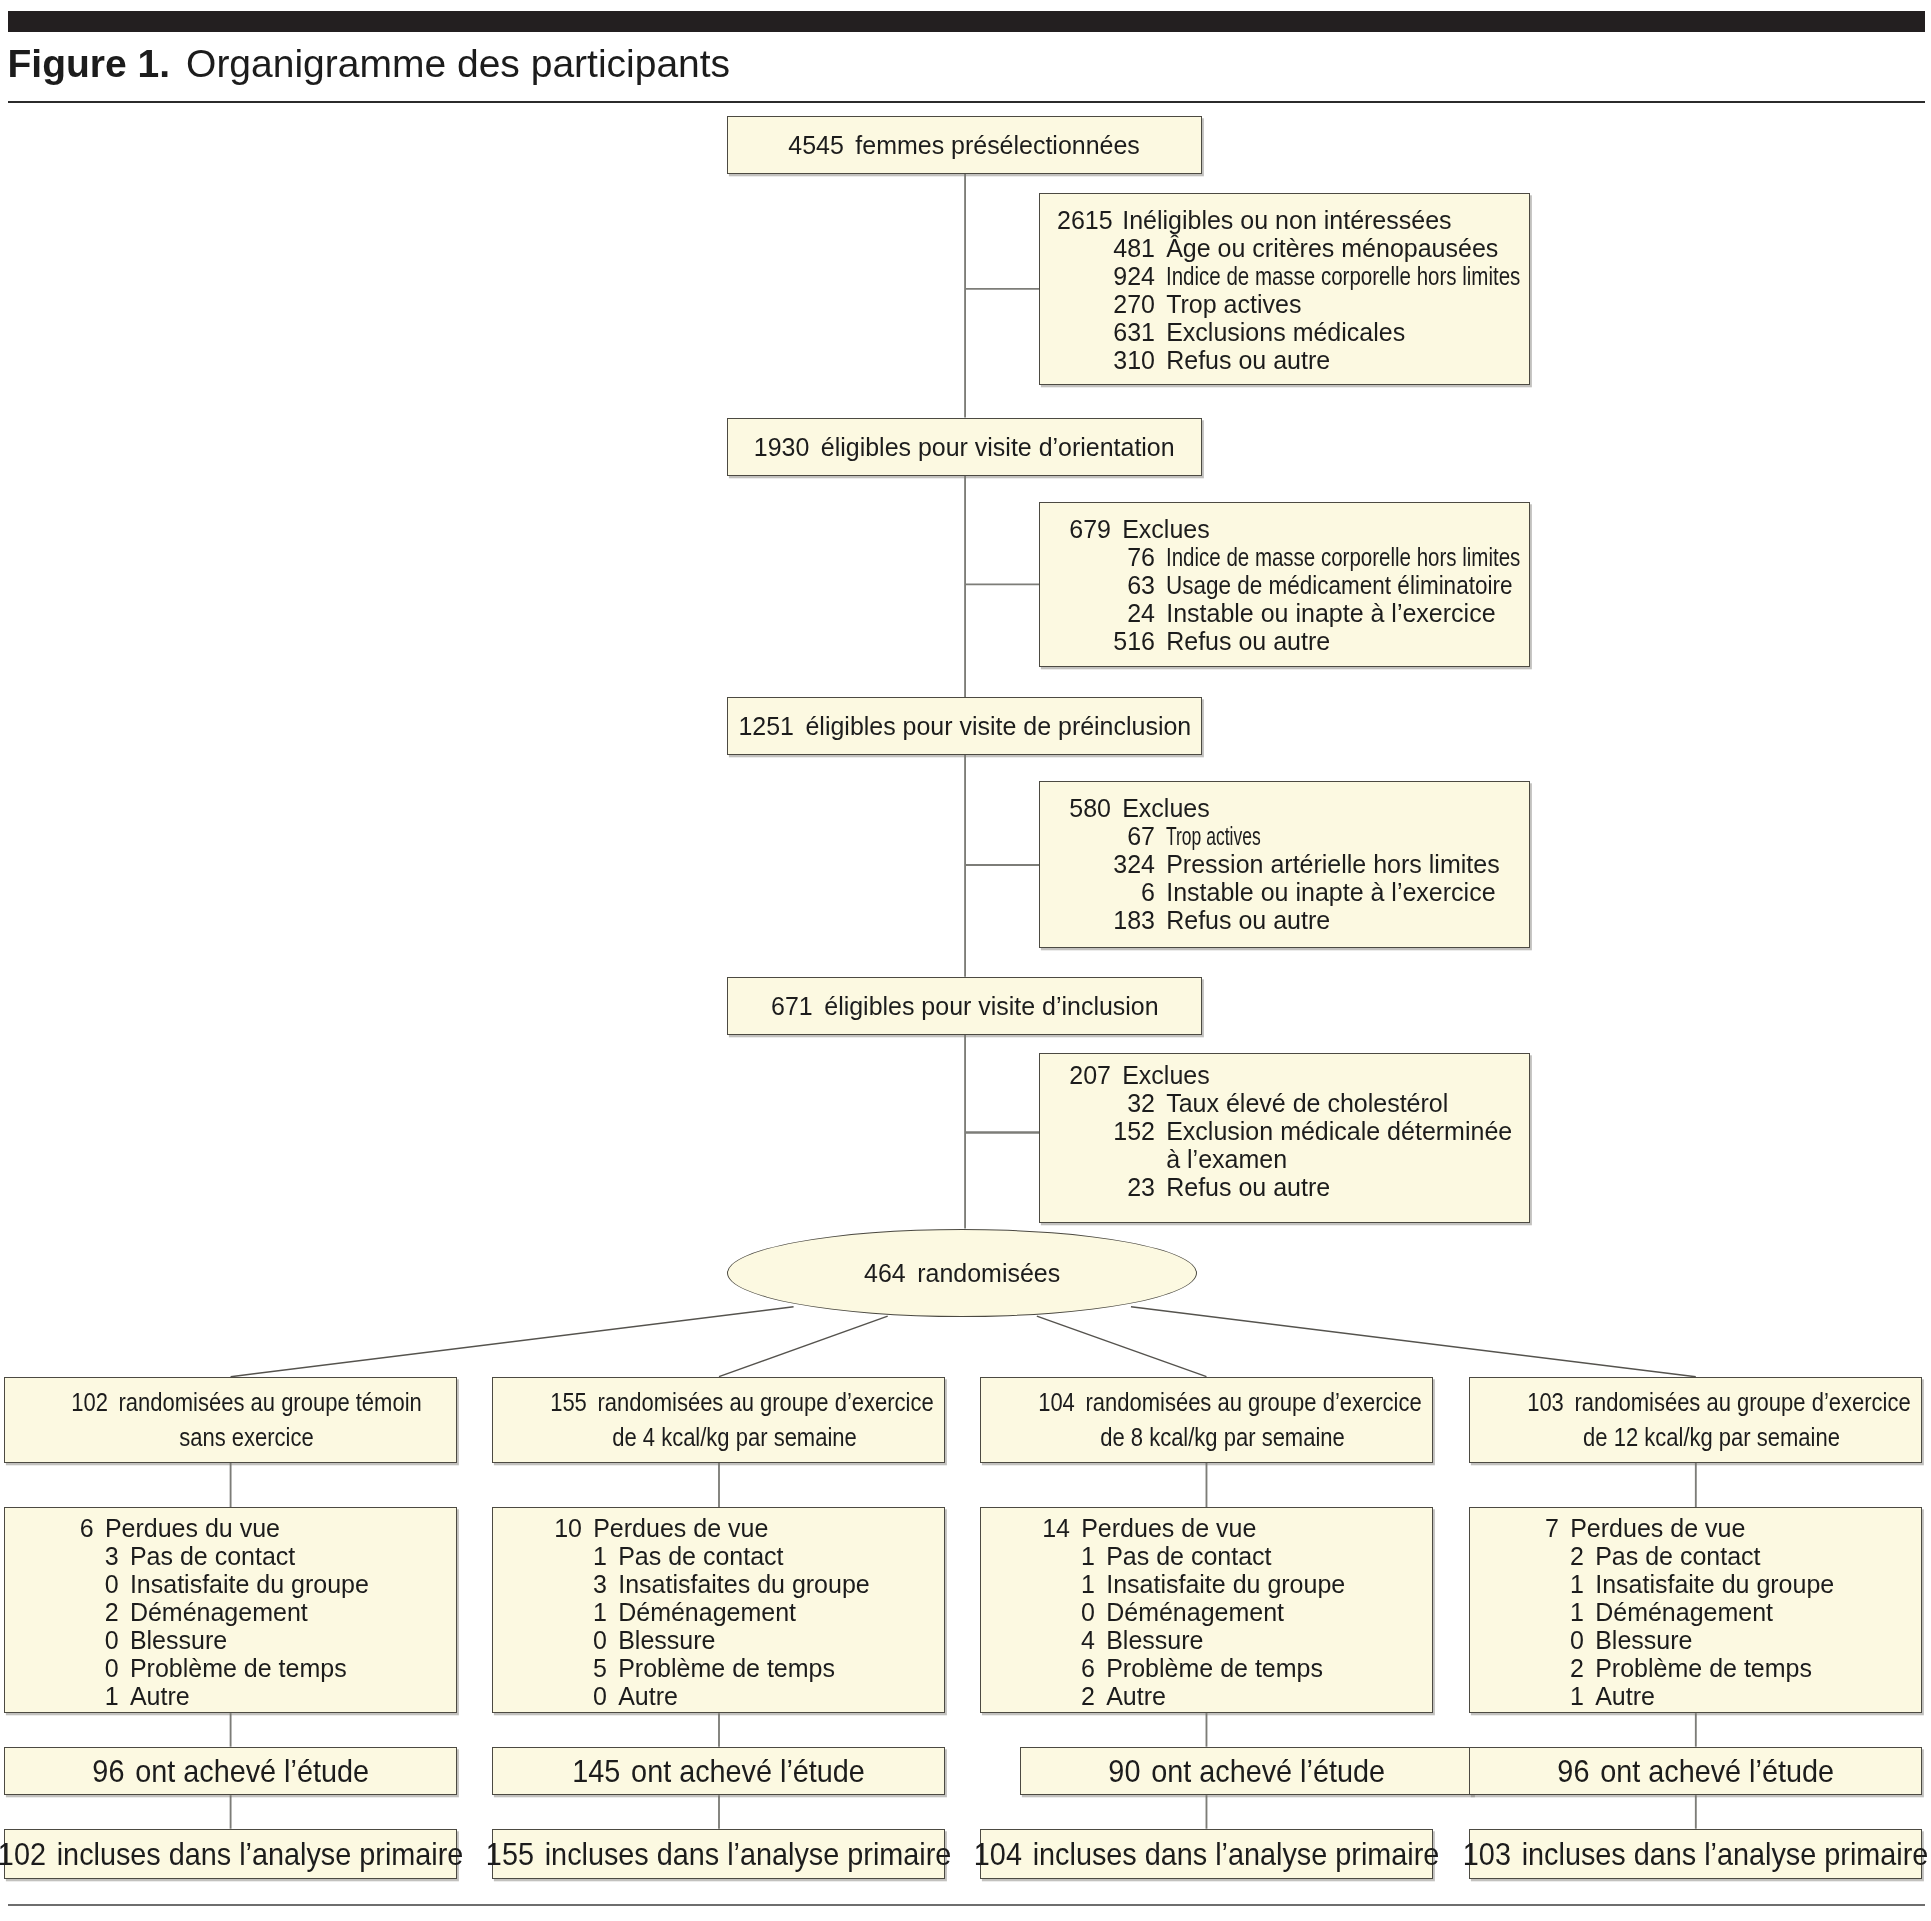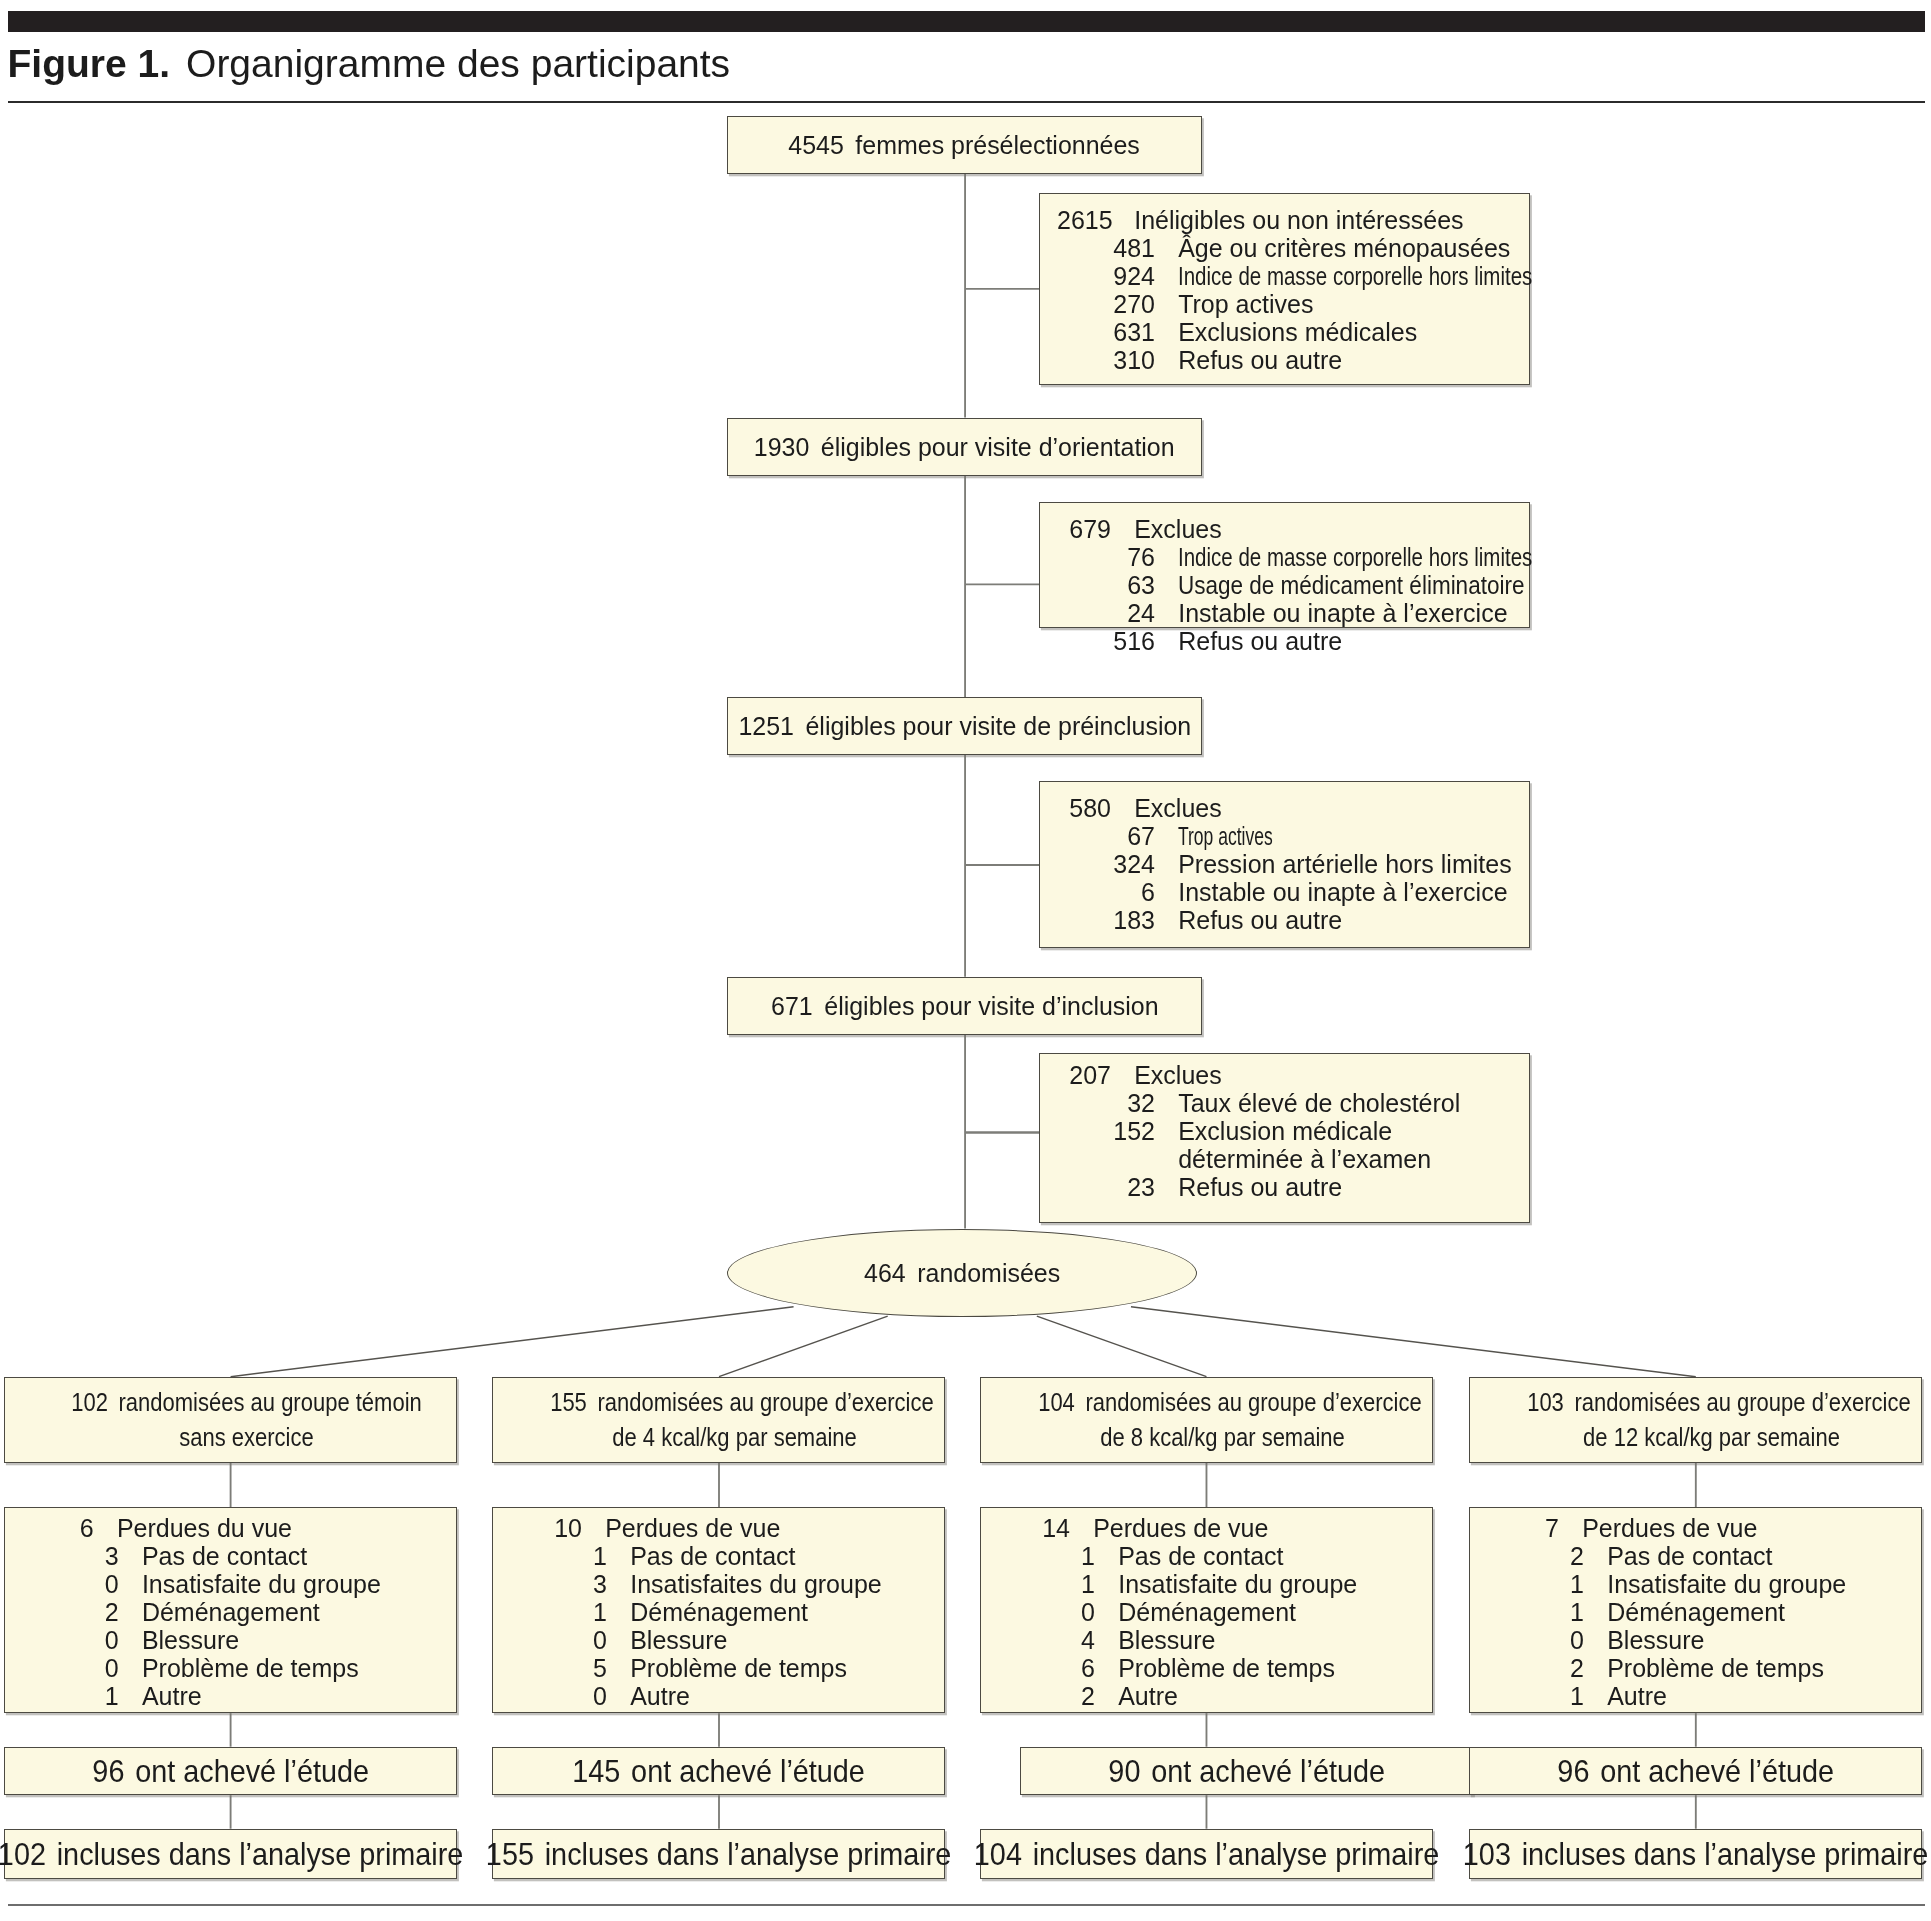--- a/index.html
+++ b/index.html
@@ -25,21 +25,21 @@
        border:1.4px solid var(--box-border);box-shadow:1.9px 2.3px 0 rgba(120,118,110,.45);}
   .spinebox{left:727px;width:475px;height:58px;display:flex;align-items:center;justify-content:center;font-size:26px;}
   .sline{transform:scaleX(.96);white-space:nowrap;}
   .cnum{margin-right:12px;}
 
   .ellipse{position:absolute;left:727px;top:1229px;width:470px;height:88px;box-sizing:border-box;
            background:var(--box-fill);border:1.4px solid var(--box-border);border-radius:50%;
            display:flex;align-items:center;justify-content:center;font-size:26px;}
 
   .exc{left:1039px;width:491px;font-size:25px;padding:12px 5.6px 0 17px;}
-  .r{display:flex;line-height:28px;gap:12px;}
+  .r{display:flex;line-height:28px;}
   .n{flex:none;text-align:right;}
   .l{margin-left:11.2px;}
   .exc .main .n{width:54px;}
   .exc .sub  .n{width:98px;}
 
   .armbox{width:453px;}
   .hdr{height:86px;display:flex;align-items:center;justify-content:center;font-size:25px;padding-left:32px;}
   .hin{width:100%;text-align:center;transform:scaleX(.88);white-space:nowrap;line-height:35px;}
   .lost{height:206px;font-size:25px;padding-top:5.6px;}
   .lost .main .n{width:89px;}
@@ -126,21 +126,21 @@
     <div class="r sub">
         <span class="n">631</span>
         <span class="l">Exclusions médicales</span>
       </div>
     <div class="r sub">
         <span class="n">310</span>
         <span class="l">Refus ou autre</span>
       </div>
   </div>
 
-  <div class="box exc" style="top:502px;height:126px">
+  <div class="box exc" style="top:502px;height:165px">
     <div class="r main">
         <span class="n">679</span>
         <span class="l">Exclues</span>
       </div>
     <div class="r sub">
         <span class="n">76</span>
         <span class="l sq82">Indice de masse corporelle hors limites</span>
       </div>
     <div class="r sub">
         <span class="n">63</span>

